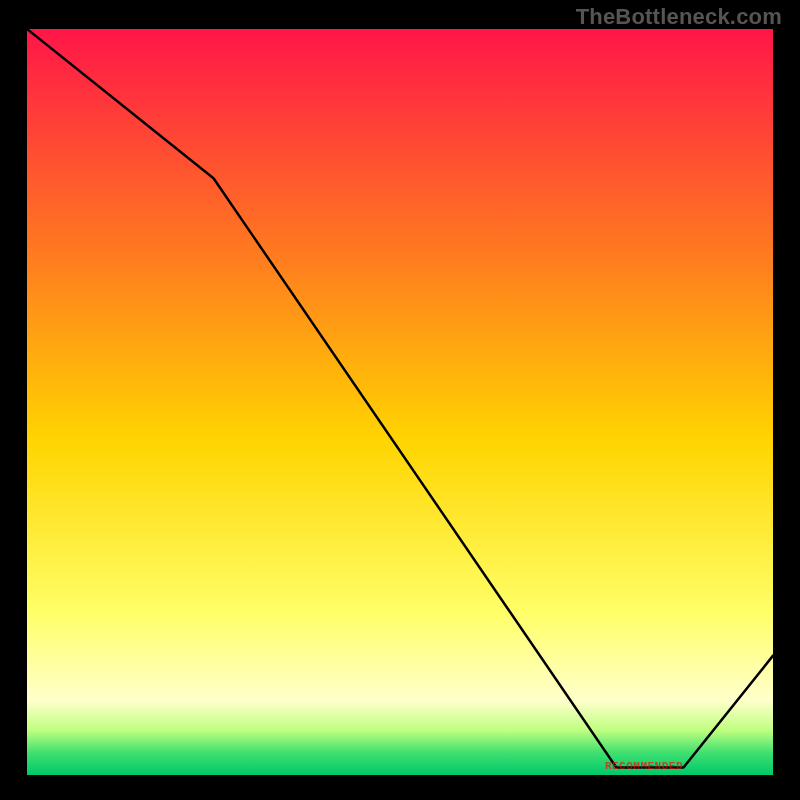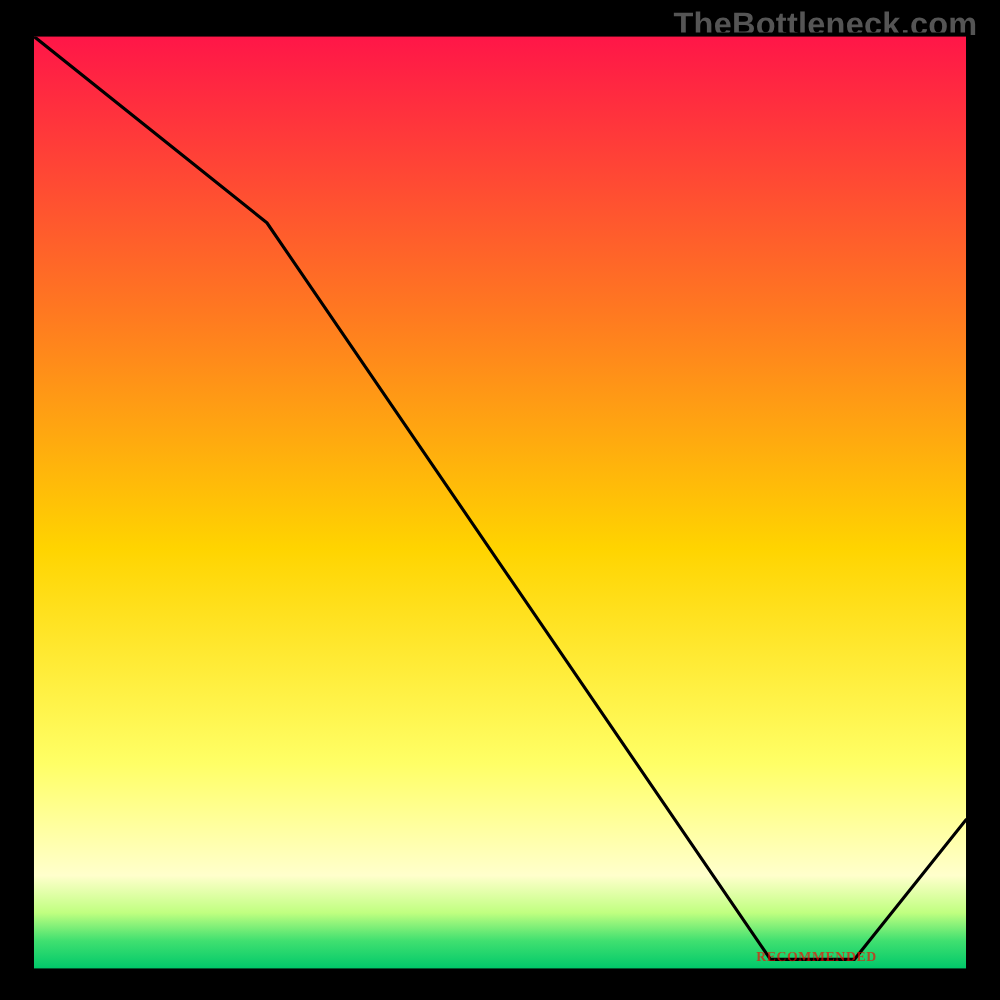--- a/index.html
+++ b/index.html
@@ -8,21 +8,21 @@
     position: relative;
     width: 800px;
     height: 800px;
     background: #000;
   }
   .watermark {
     position: absolute;
     top: 4px;
     right: 18px;
     font-family: Arial, Helvetica, sans-serif;
-    font-size: 26px;
+    font-size: 22px;
     font-weight: bold;
     color: #555555;
     letter-spacing: 0.2px;
   }
   .plot-area {
     position: absolute;
     left: 24px;
     top: 26px;
     width: 752px;
     height: 752px;
@@ -34,21 +34,21 @@
     inset: 0;
   }
   svg.curve {
     position: absolute;
     inset: 0;
     width: 100%;
     height: 100%;
   }
   .footer-label {
     position: absolute;
-    font-family: Liberation Serif, serif;
+    font-family: Liberation Mono, monospace;
     font-size: 11px;
     font-weight: bold;
     letter-spacing: 0.5px;
     color: rgba(255,0,0,0.65);
   }
 </style>
 </head>
 <body>
 
 <div class="frame">

